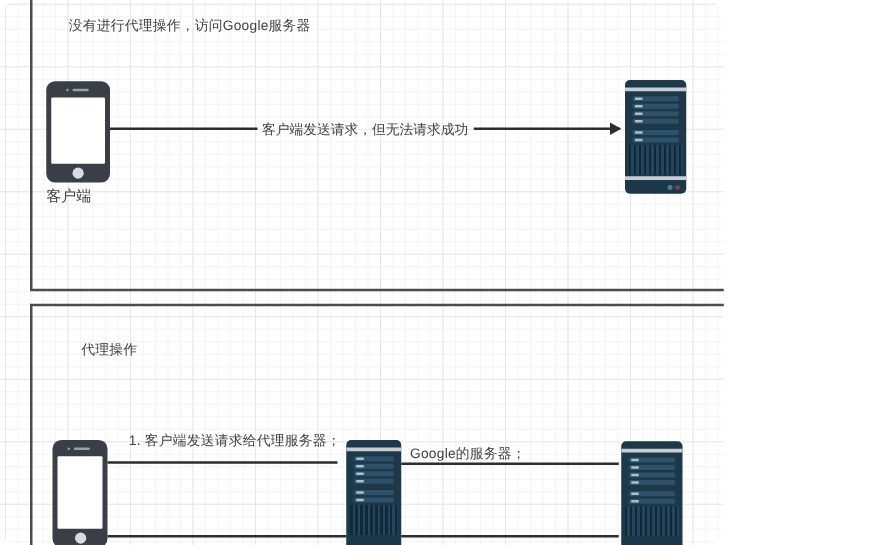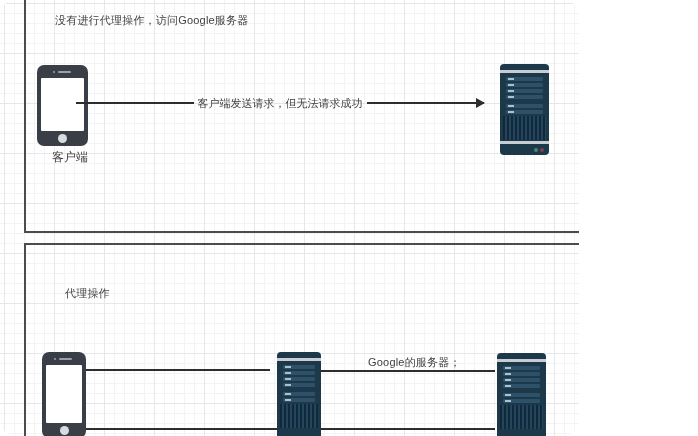--- a/index.html
+++ b/index.html
@@ -30,21 +30,21 @@
       linear-gradient(var(--grid-major) 1px, transparent 1px),
       linear-gradient(90deg, var(--grid-major) 1px, transparent 1px),
       linear-gradient(var(--grid-minor) 1px, transparent 1px),
       linear-gradient(90deg, var(--grid-minor) 1px, transparent 1px);
     background-size:50px 50px,50px 50px,10px 10px,10px 10px;
     background-position:4px 3px;
     border-radius:16px;
   }
   .panel{position:absolute;border:2px solid var(--panel-border);background:transparent;box-sizing:border-box;}
   .txt{position:absolute;color:var(--text);font-size:11px;letter-spacing:0.2px;white-space:nowrap;}
-  .node-label{position:absolute;color:var(--text);font-size:12px;text-align:right;white-space:nowrap;}
+  .node-label{position:absolute;color:var(--text);font-size:12px;text-align:left;white-space:nowrap;}
   
   .hline{position:absolute;height:2px;background:var(--connector);}
   .arrow-assembly{position:absolute;display:flex;align-items:center;height:18px;}
   .arrow-seg{flex:1;height:2px;background:var(--connector);position:relative;}
   .arrow-seg.head::after{
     content:"";position:absolute;right:-1px;top:-4px;width:0;height:0;
     border-left:9px solid var(--connector);
     border-top:5px solid transparent;border-bottom:5px solid transparent;
   }
   .arrow-text{font-size:11px;color:var(--text);white-space:nowrap;padding:0 4px;}
@@ -80,21 +80,21 @@
   <div class="txt" style="left:55px;top:13px;">没有进行代理操作，访问Google服务器</div>
 
   <div class="phone" style="left:37px;top:65px;width:51px;height:81px;">
     <span class="cam-dot"></span>
     <span class="speaker"></span>
     <div class="screen"></div>
     <span class="home"></span>
   </div>
   <div class="node-label" style="left:37px;top:149px;width:51px;">客户端</div>
 
-  <div class="arrow-assembly" style="left:76px;top:94px;width:408px;justify-content:center;">
+  <div class="arrow-assembly" style="left:88px;top:94px;width:408px;justify-content:center;">
     <div class="arrow-seg"></div>
     <span class="arrow-text">客户端发送请求，但无法请求成功</span>
     <div class="arrow-seg head"></div>
   </div>
 
   <div class="server" style="left:500px;top:64px;width:49px;height:91px;">
     <div class="srv-band top"></div>
     <div class="srv-slots">
       <div class="srv-slot">
           <span class="srv-dash"></span>
@@ -119,29 +119,30 @@
     <div class="srv-grille"></div>
     <div class="srv-band"></div>
     <div class="srv-foot">
       <span class="led led-green"></span>
       <span class="led led-red"></span>
     </div>
   </div>
 
   <div class="panel" style="left:24px;top:243px;width:654px;height:240px;"></div>
 
-  <div class="txt" style="left:65px;top:286px;">代理操作</div>
+  <div class="txt" style="left:65px;top:272px;">代理操作</div>
 
   <div class="phone" style="left:42px;top:352px;width:44px;height:86px;">
     <span class="cam-dot"></span>
     <span class="speaker"></span>
     <div class="screen"></div>
     <span class="home"></span>
   </div>
 
+  <div class="txt" style="left:103px;top:345px;">1. 客户端发送请求给代理服务器；</div>
   <div class="hline" style="left:86px;top:369px;width:184px;"></div>
 
   <div class="server" style="left:277px;top:352px;width:44px;height:90px;">
     <div class="srv-band top"></div>
     <div class="srv-slots">
       <div class="srv-slot">
           <span class="srv-dash"></span>
         </div>
       <div class="srv-slot">
           <span class="srv-dash"></span>
@@ -156,21 +157,21 @@
       <div class="srv-slot">
           <span class="srv-dash"></span>
         </div>
       <div class="srv-slot">
           <span class="srv-dash"></span>
         </div>
     </div>
     <div class="srv-grille"></div>
   </div>
 
-  <div class="txt" style="left:328px;top:355px;margin-left:40px;">Google的服务器；</div>
+  <div class="txt" style="left:328px;top:355px;">Google的服务器；</div>
   <div class="hline" style="left:321px;top:370px;width:174px;"></div>
 
   <div class="server" style="left:497px;top:353px;width:49px;height:90px;">
     <div class="srv-band top"></div>
     <div class="srv-slots">
       <div class="srv-slot">
           <span class="srv-dash"></span>
         </div>
       <div class="srv-slot">
           <span class="srv-dash"></span>

